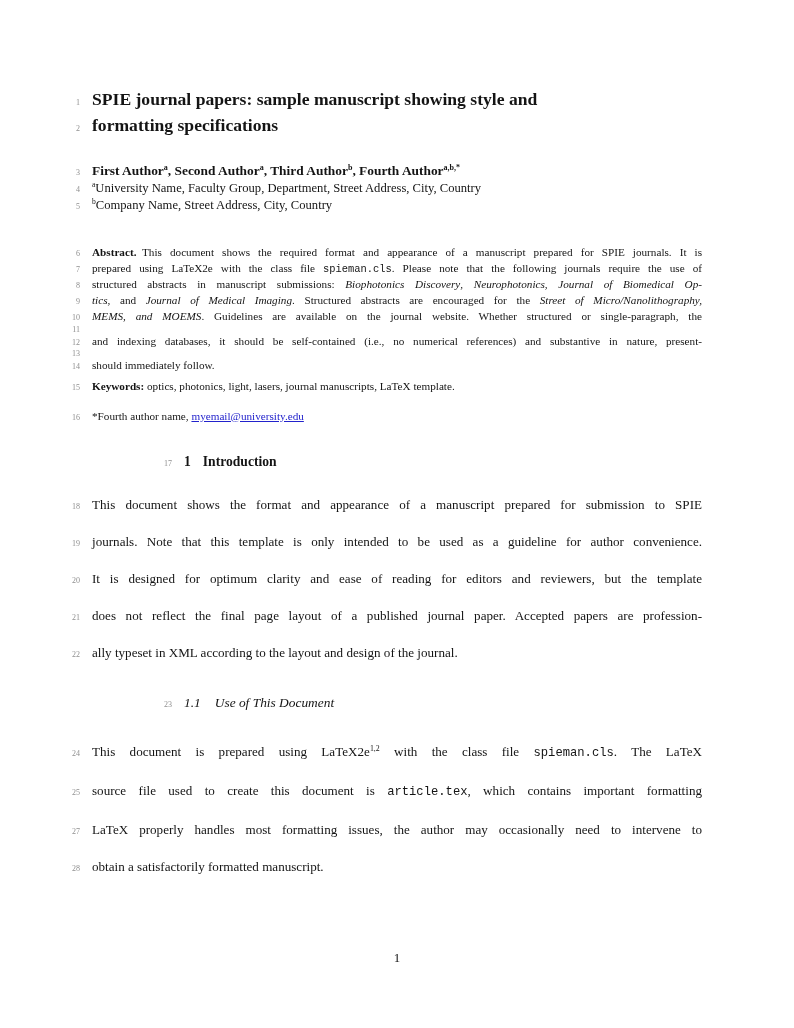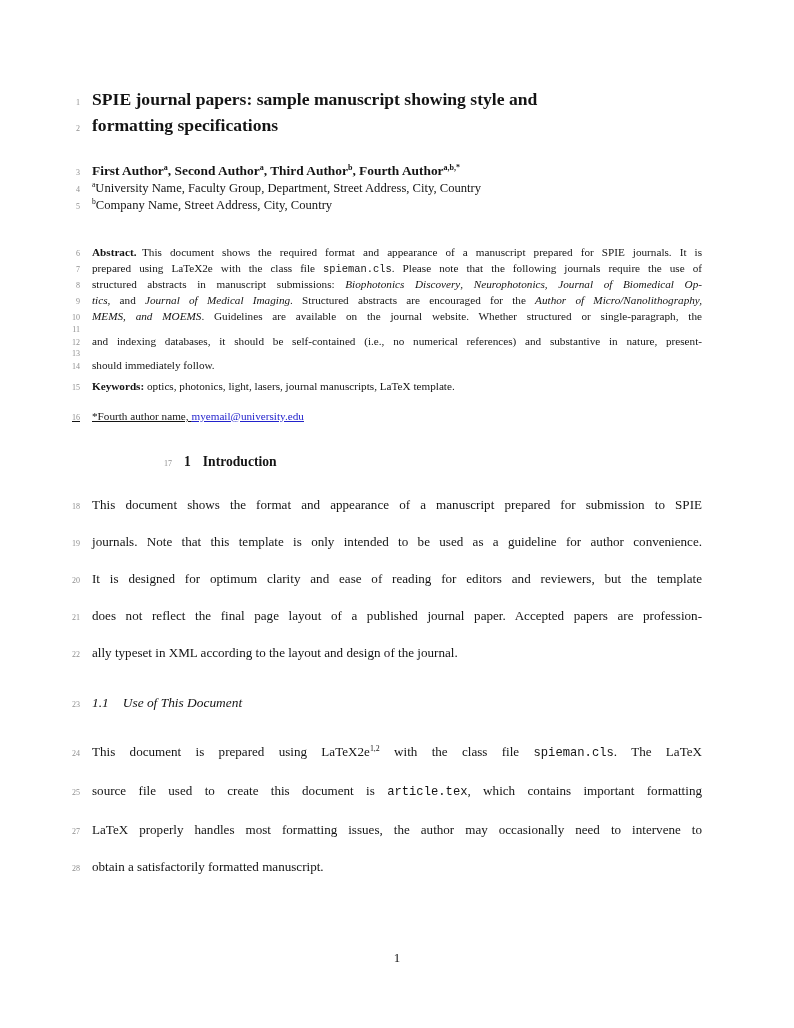--- a/index.html
+++ b/index.html
@@ -17,26 +17,26 @@
   .j { text-align: justify; text-align-last: justify; }
 
   .title-line .lc { font-size: 17.6px; font-weight: 700; line-height: 26px; }
   .byline { margin-top: 24px; }
   .byline .lc { font-size: 13.4px; font-weight: 700; line-height: 18px; }
   .affil .lc { font-size: 12.6px; line-height: 17px; }
 
   .abstract-block { margin-top: 31px; }
   .small .lc { font-size: 11.2px; line-height: 15.7px; }
   .kw { margin-top: 5px; }
-  .corr { margin-top: 14px; text-decoration: underline; }
+  .corr { margin-top: 14px; }
 
   .section-heading-line { margin-top: 28px; justify-content: flex-end; }
   .section-heading-line .lc { font-size: 13.6px; font-weight: 700; line-height: 20px; }
   .hnum { margin-right: 12px; }
-  .subsection-heading-line { margin-top: 22px; }
+  .subsection-heading-line { margin-top: 22px; justify-content: flex-end; }
   .subsection-heading-line .lc { font-size: 13.4px; font-style: italic; line-height: 20px; }
   .subsection-heading-line .hnum { margin-right: 14px; margin-top: 42px; }
 
   .body-block1 { margin-top: 14px; }
   .body-block2 { margin-top: 20px; }
   .body-line .lc { font-size: 13.1px; line-height: 37px; }
 
   sup { font-size: 60%; line-height: 0; }
   .seg-b { font-weight: 700; }
   .seg-i { font-style: italic; }
@@ -82,21 +82,21 @@
     <div class="line small">
       <span class="lineno">7</span>
       <span class="lc j"><span>prepared using LaTeX2e with the class file </span><span class="seg-m">spieman.cls</span><span>. Please note that the following journals require the use of</span></span>
     </div>
     <div class="line small">
       <span class="lineno">8</span>
       <span class="lc j"><span>structured abstracts in manuscript submissions: </span><span class="seg-i">Biophotonics Discovery</span><span>, </span><span class="seg-i">Neurophotonics</span><span>, </span><span class="seg-i">Journal of Biomedical Op-</span></span>
     </div>
     <div class="line small">
       <span class="lineno">9</span>
-      <span class="lc j"><span class="seg-i">tics</span><span>, and </span><span class="seg-i">Journal of Medical Imaging</span><span>. Structured abstracts are encouraged for the </span><span class="seg-i">Author of Micro/Nanolithography,</span></span>
+      <span class="lc j"><span class="seg-i">tics</span><span>, and </span><span class="seg-i">Journal of Medical Imaging</span><span>. Structured abstracts are encouraged for the </span><span class="seg-i">Street of Micro/Nanolithography,</span></span>
     </div>
     <div class="line small">
       <span class="lineno">10</span>
       <span class="lc j"><span class="seg-i">MEMS, and MOEMS</span><span>. Guidelines are available on the journal website. Whether structured or single-paragraph, the</span></span>
     </div>
     <div class="line small">
       <span class="lineno">11</span>
     </div>
     <div class="line small">
       <span class="lineno">12</span>

